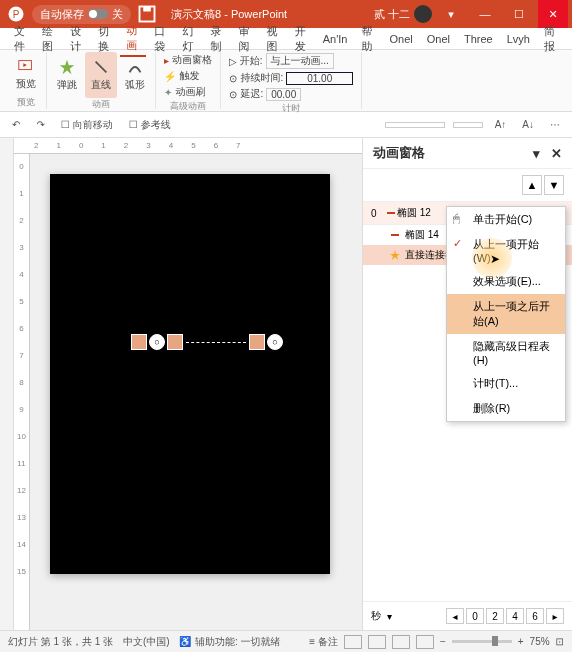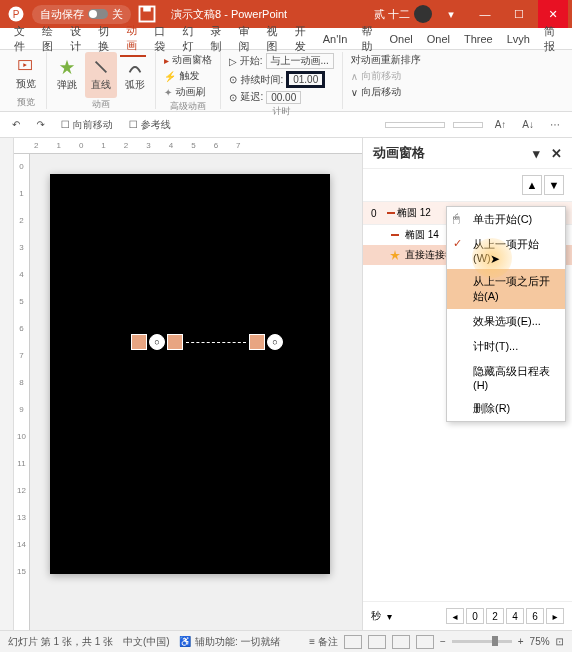--- a/index.html
+++ b/index.html
@@ -178,31 +178,26 @@
             <span style="color:#888">✦</span>
             <span>动画刷</span>
           </div>
       </div>
     </div>
     <span class="label">高级动画</span>
   </div>
   <div class="ribbon-group">
     <div>
       <div class="small-line">▷ <span>开始:</span> <span style="border:1px solid #ccc;padding:0 4px">与上一动画...</span></div>
-      <div class="small-line">⊙ <span>持续时间:</span> <span style="border:3px solid #0f172a;padding:0 4px">01.00</span></div>
+      <div class="small-line">⊙ <span>持续时间:</span> <span style="border:1px solid #0f172a;padding:0 20px">01.00</span></div>
       <div class="small-line">⊙ <span>延迟:</span> <span style="border:1px solid #ccc;padding:0 4px">00.00</span></div>
     </div>
     <span class="label">计时</span>
   </div>
   <div class="ribbon-group" style="border-right:none">
-    <div>
-      <div class="small-line">对动画重新排序</div>
-      <div class="small-line" style="color:#aaa">∧ <span>向前移动</span></div>
-      <div class="small-line">∨ <span>向后移动</span></div>
-    </div>
     <span class="label">&nbsp;</span>
   </div>
 </div>
 
 <div class="toolbar2">
   <span class="tb-btn">↶</span>
   <span class="tb-btn">↷</span>
   <span class="tb-btn">☐ <span>向前移动</span></span>
   <span class="tb-btn">☐ <span>参考线</span></span>
   <span style="margin-left:auto"></span>
@@ -312,24 +307,24 @@
         <span class="pf-box">6</span>
         <span class="pf-box">▸</span>
       </span>
     </div>
   </div>
 </div>
 
 <div class="context-menu">
   <div class="menu-item"><span style="position:absolute;left:6px">🖱</span><span>单击开始(C)</span></div>
   <div class="menu-item"><span class="check">✓</span><span>从上一项开始(W)</span></div>
+  <div class="menu-item"><span>效果选项(E)...</span></div>
   <div class="menu-item hl"><span>从上一项之后开始(A)</span></div>
-  <div class="menu-item"><span>效果选项(E)...</span></div>
+  <div class="menu-item"><span>隐藏高级日程表(H)</span></div>
   <div class="menu-item"><span>计时(T)...</span></div>
-  <div class="menu-item"><span>隐藏高级日程表(H)</span></div>
   <div class="menu-item"><span>删除(R)</span></div>
 </div>
 <div class="cursor-ring"></div>
 <div class="cursor-arrow">➤</div>
 
 <div class="statusbar">
   <span>幻灯片 第 1 张，共 1 张</span>
   <span>中文(中国)</span>
   <span>♿ <span>辅助功能: 一切就绪</span></span>
   <div class="right">

